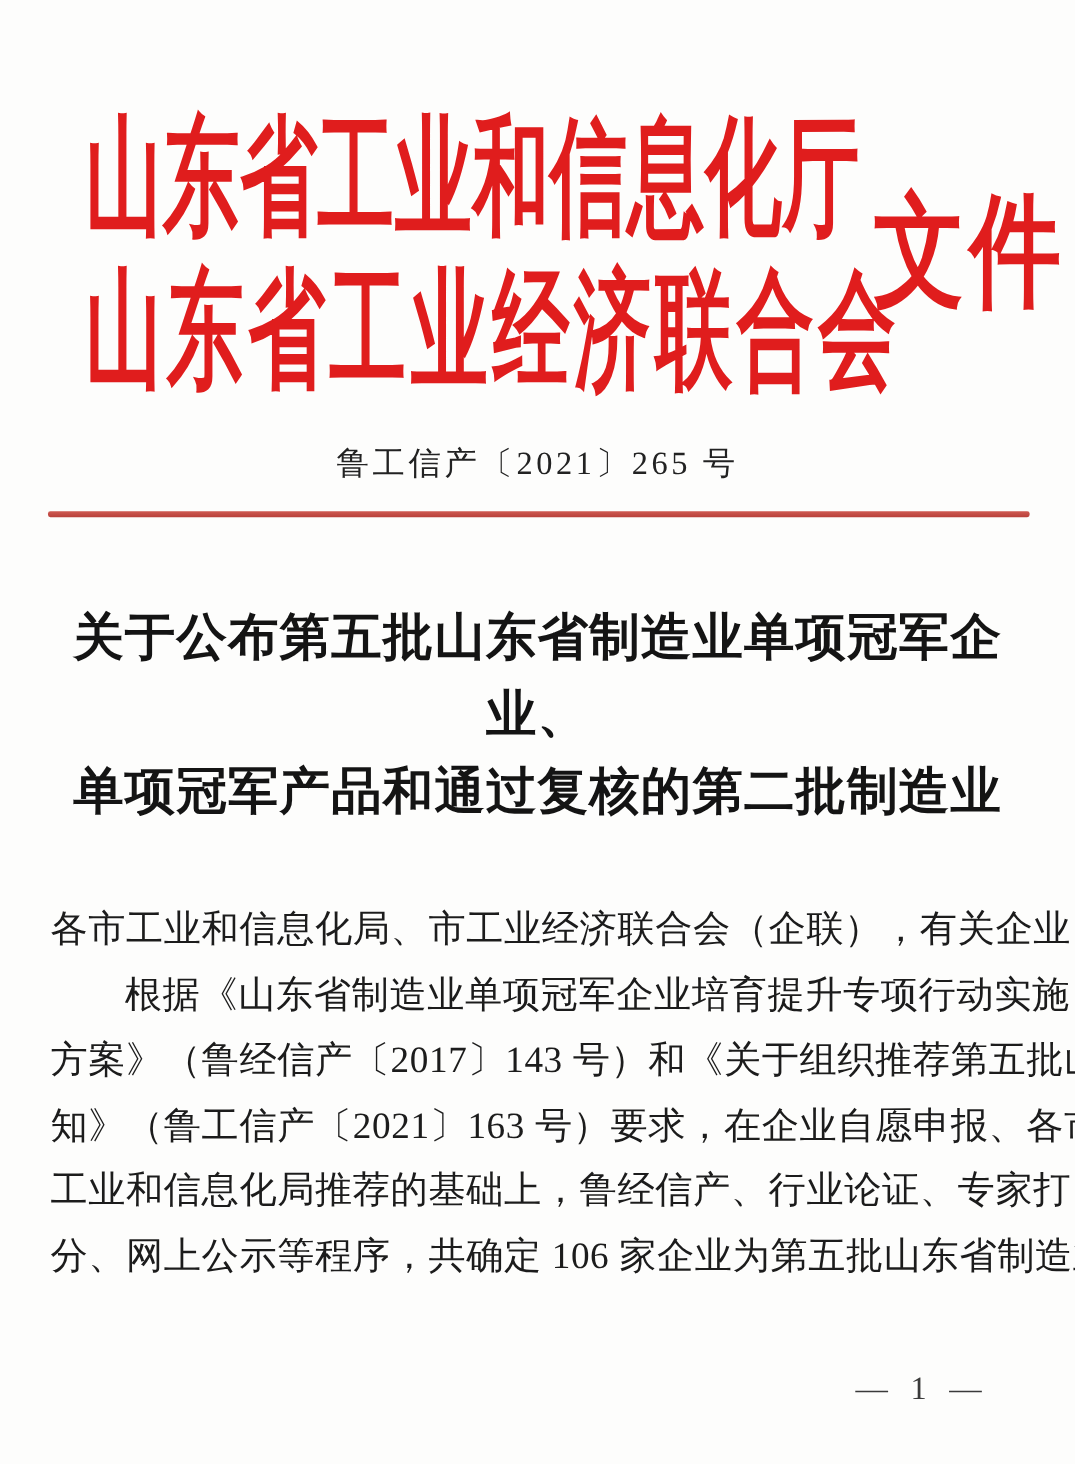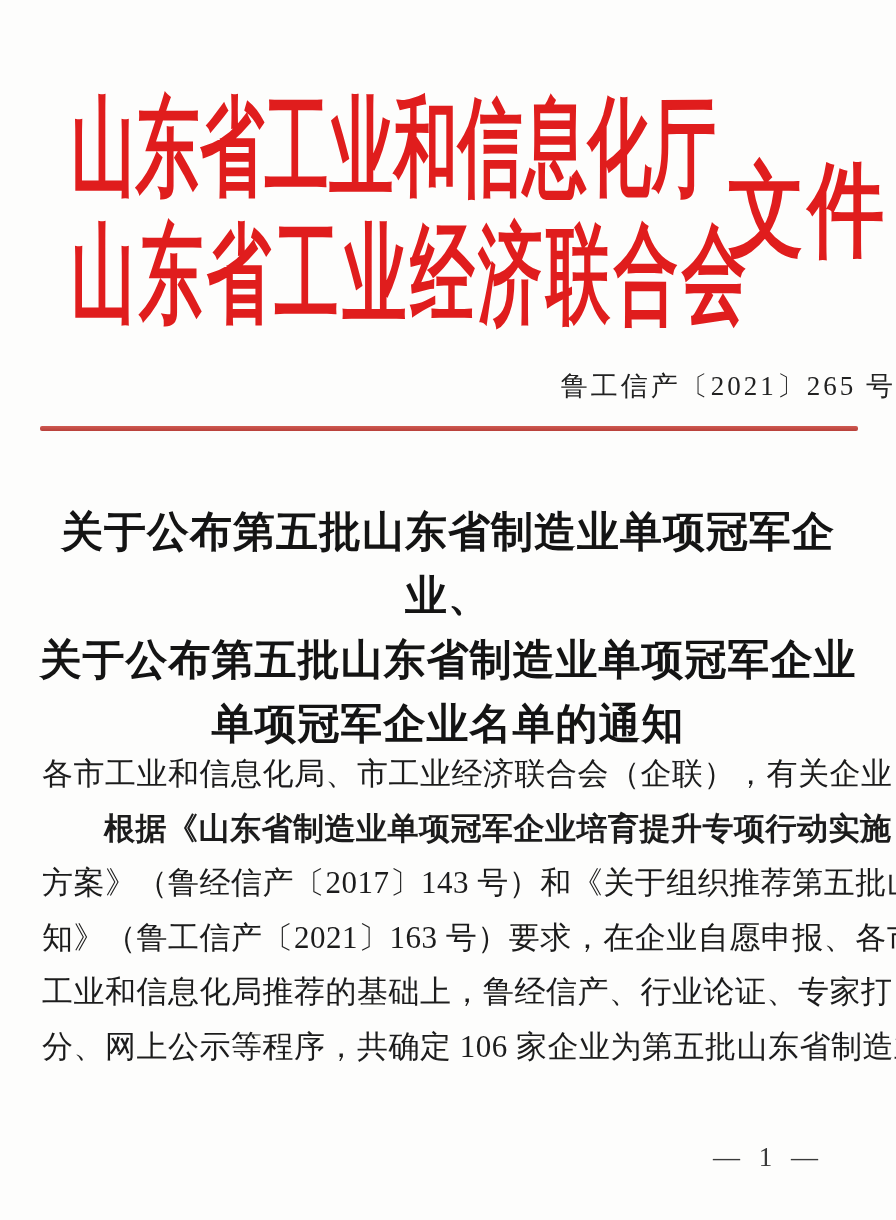--- a/index.html
+++ b/index.html
@@ -51,21 +51,21 @@
     transform-origin: center;
     letter-spacing: 4px;
     white-space: nowrap;
   }
 
   
   .doc-number {
     position: absolute;
     top: 368px;
     left: 0; right: 0;
-    text-align: right;
+    text-align: center;
     font-size: 27px;
     letter-spacing: 3px;
     color: #222;
   }
 
   
   .red-rule {
     position: absolute;
     top: 426px;
     left: 40px;
@@ -94,21 +94,21 @@
     position: absolute;
     top: 747px;
     left: 42px;
     right: 38px;
     font-size: 31px;
     line-height: 54.5px;
     color: #1c1c1c;
     letter-spacing: 0.5px;
   }
   .body-line { white-space: nowrap; }
-  .indent { text-indent: 62px; font-weight: bold; }
+  .indent { text-indent: 62px; }
 
   
   .page-number {
     position: absolute;
     top: 1142px;
     right: 72px;
     font-size: 27px;
     letter-spacing: 6px;
     color: #3a3a3a;
   }
@@ -123,22 +123,21 @@
     <div class="org-line org-line-2">山东省工业经济联合会</div>
     <div class="doc-type">文件</div>
   </div>
 
   <div class="doc-number">鲁工信产〔2021〕265 号</div>
 
   <div class="red-rule"></div>
 
   <div class="doc-title">
     <div class="title-line">关于公布第五批山东省制造业单项冠军企业、</div>
-    <div class="title-line">关于公布第五批山东省制造业单项冠军企业</div>
-    <div class="title-line">单项冠军企业名单的通知</div>
+    <div class="title-line">单项冠军产品和通过复核的第二批制造业</div>
   </div>
 
   <div class="doc-body">
     <div class="body-line">各市工业和信息化局、市工业经济联合会（企联），有关企业：</div>
     <div class="body-line indent">根据《山东省制造业单项冠军企业培育提升专项行动实施</div>
     <div class="body-line">方案》（鲁经信产〔2017〕143 号）和《关于组织推荐第五批山</div>
     <div class="body-line">知》（鲁工信产〔2021〕163 号）要求，在企业自愿申报、各市</div>
     <div class="body-line">工业和信息化局推荐的基础上，鲁经信产、行业论证、专家打</div>
     <div class="body-line">分、网上公示等程序，共确定 106 家企业为第五批山东省制造业</div>
   </div>

